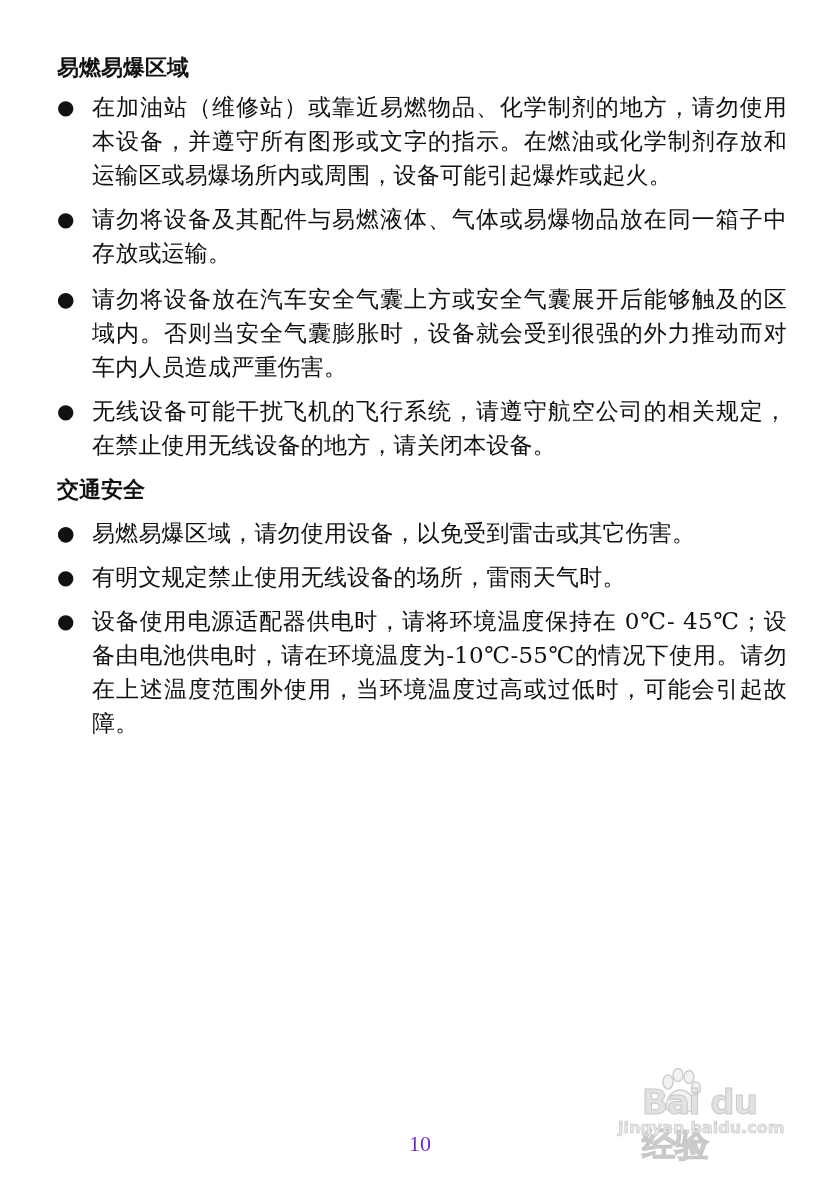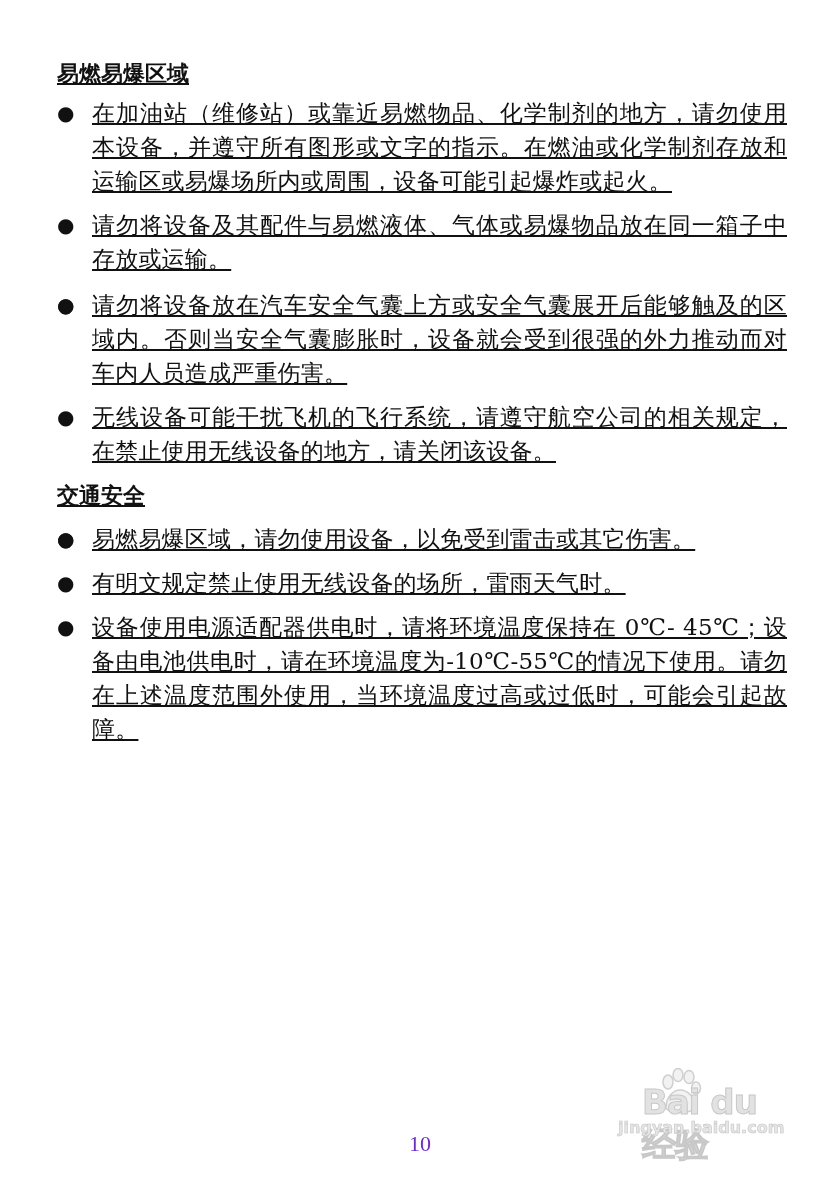--- a/index.html
+++ b/index.html
@@ -1,18 +1,18 @@
 <!DOCTYPE html>
 <html><head>
 <meta charset="utf-8">
 <style>
   html, body { margin:0; padding:0; background:#ffffff; }
   body { width:840px; height:1192px; position:relative; overflow:hidden;
          font-family:"DejaVu Serif", "Liberation Serif", serif; color:#111; }
-  .page { position:absolute; left:57px; top:58px; width:730px;text-decoration:underline; }
+  .page { position:absolute; left:57px; top:52px; width:730px; }
   .section-title { font-family:"DejaVu Sans", "Liberation Sans", sans-serif; font-weight:bold;
                    font-size:22px; line-height:32px; margin:0 0 6px 0; letter-spacing:0px; }
   .list { list-style:none; margin:0 0 12px 0; padding:0; }
   .item { position:relative; padding-left:35px; font-size:23px; line-height:34px;
           margin-bottom:10px; text-align:justify; letter-spacing:0.2px; }
   .bullet { position:absolute; left:0; top:0; width:12px; font-size:20px; line-height:34px; }
   .page-number { position:absolute; left:0; width:840px; top:1131px; text-align:center;
                  font-family:"Liberation Serif", serif; font-size:22px; color:#6d28d9; }
   .watermark { position:absolute; left:594px; top:1068px; width:190px; height:70px; color:#d4d4d4; }
   .wm-top { position:absolute; left:0; top:14px; font-family:"DejaVu Sans", sans-serif; font-weight:bold;
@@ -27,21 +27,21 @@
 <div class="page">
   <h2 class="section-title">易燃易爆区域</h2>
   <ul class="list">
     <li class="item"><span class="bullet">●</span><span>在加油站（维修站）或靠近易燃物品、化学制剂的地方，请勿使用本设备，并遵守所有图形或文字的指示。在燃油或化学制剂存放和运输区或易爆场所内或周围，设备可能引起爆炸或起火。</span></li>
     <li class="item"><span class="bullet">●</span><span>请勿将设备及其配件与易燃液体、气体或易爆物品放在同一箱子中存放或运输。</span></li>
   </ul>
 
   <ul class="list">
     <li class="item"><span class="bullet">●</span></li>
     <li class="item"><span class="bullet">●</span><span>请勿将设备放在汽车安全气囊上方或安全气囊展开后能够触及的区域内。否则当安全气囊膨胀时，设备就会受到很强的外力推动而对车内人员造成严重伤害。</span></li>
-    <li class="item"><span class="bullet">●</span><span>无线设备可能干扰飞机的飞行系统，请遵守航空公司的相关规定，在禁止使用无线设备的地方，请关闭该设备。</span></li>
+    <li class="item"><span class="bullet">●</span><span>无线设备可能干扰飞机的飞行系统，请遵守航空公司的相关规定，在禁止使用无线设备的地方，请关闭本设备。</span></li>
   </ul>
 
   <h2 class="section-title">交通安全</h2>
   <ul class="list">
     <li class="item"><span class="bullet">●</span></li>
     <li class="item"><span class="bullet">●</span><span>易燃易爆区域，请勿使用设备，以免受到雷击或其它伤害。</span></li>
     <li class="item"><span class="bullet">●</span><span>有明文规定禁止使用无线设备的场所，雷雨天气时。</span></li>
     <li class="item"><span class="bullet">●</span><span>设备使用电源适配器供电时，请将环境温度保持在 0℃- 45℃；设备由电池供电时，请在环境温度为-10℃-55℃的情况下使用。请勿在上述温度范围外使用，当环境温度过高或过低时，可能会引起故障。</span></li>
   </ul>
 </div>

